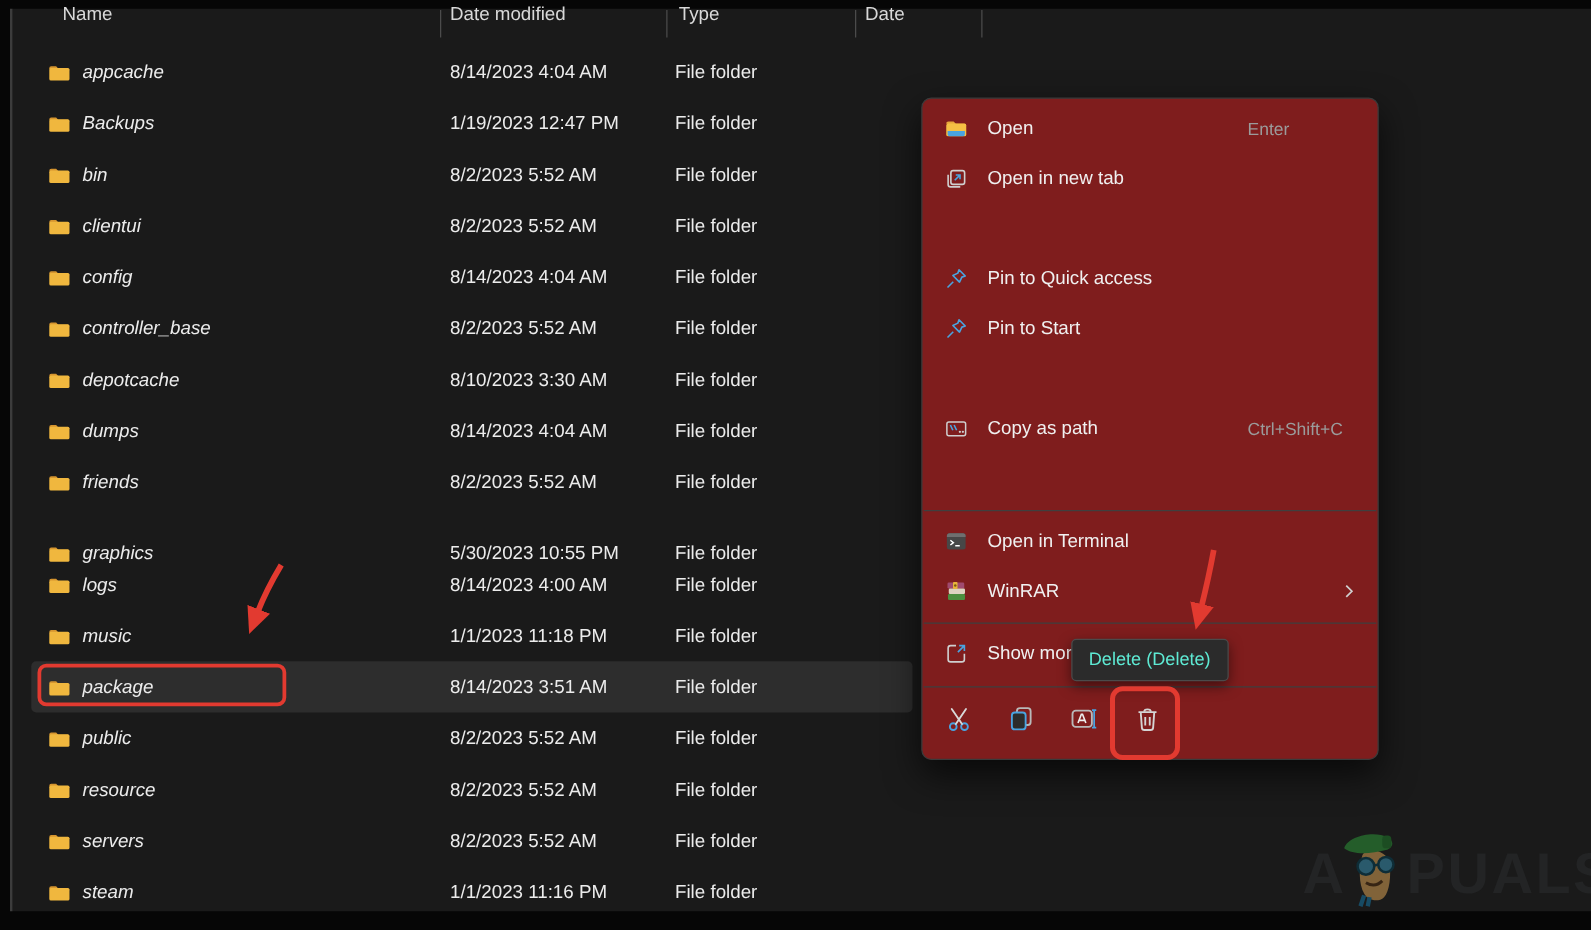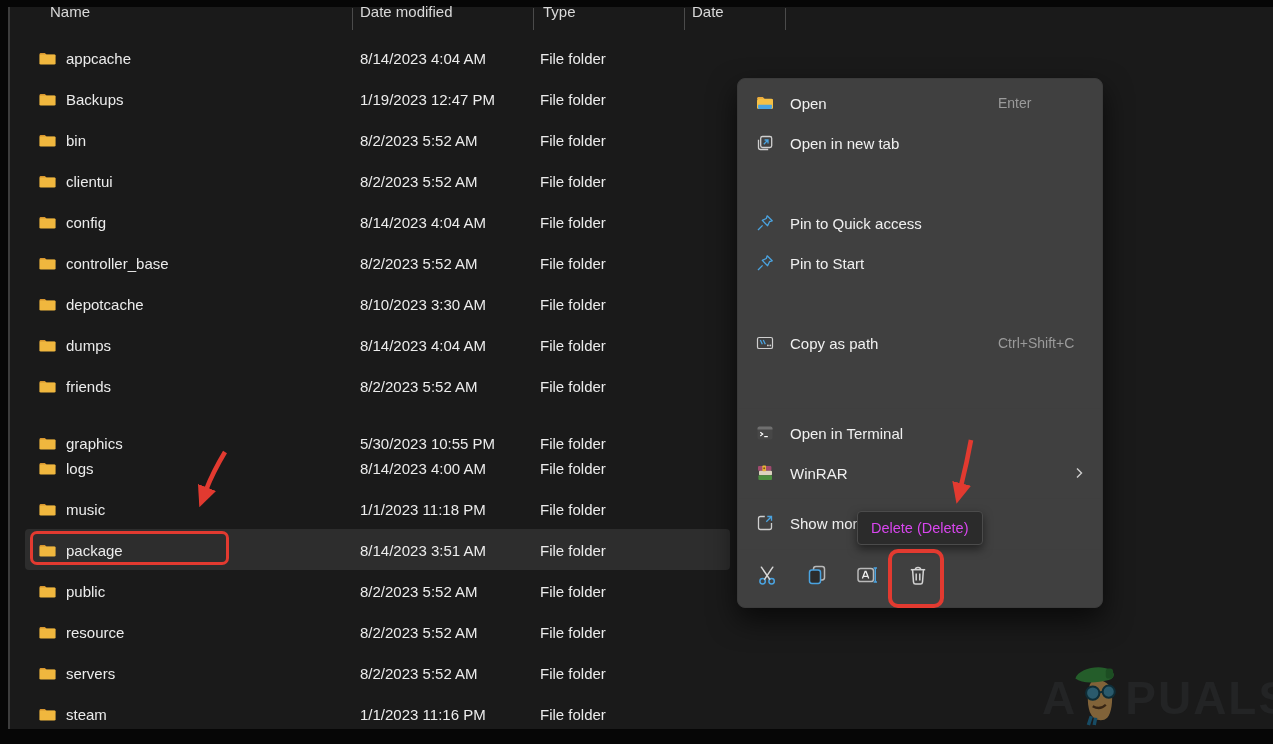--- a/index.html
+++ b/index.html
@@ -16,45 +16,45 @@
   .col { position:absolute; top:3px; font-size:15px; color:#d9d9d9; white-space:nowrap; }
   .col-name { left:50px; } .col-date { left:360px; } .col-type { left:543px; } .col-size { left:692px; }
   .colsep { position:absolute; top:8px; width:1px; height:22px; background:#4b4b4b; }
 
   
   .row { position:absolute; left:25px; width:705px; height:41px; font-size:15px; }
   .row.selected { background:#2d2d2d; border-radius:4px; }
   .row > span { position:absolute; top:50%; transform:translateY(-50%); white-space:nowrap; color:#ececec; }
   .fi { left:13px; width:19px; height:16px; }
   .fi svg { display:block; width:19px; height:16px; }
-  .fn { left:41px; }
+  .fn { left:41px;font-style:italic; }
   .fd { left:335px; }
   .ft { left:515px; }
 
   
   .menu { position:absolute; left:737px; top:78px; width:366px; height:530px;
-    background:#404040; border:1px solid #3b3b3b; border-radius:8px;
+    background:#7f1d1d; border:1px solid #3b3b3b; border-radius:8px;
     box-shadow:0 12px 28px rgba(0,0,0,.65); z-index:30; }
   .mi { position:absolute; left:5px; width:356px; height:40px; border-radius:4px; }
   .mico { position:absolute; left:12px; top:10px; width:20px; height:20px; }
   .mico svg { display:block; width:20px; height:20px; }
   .mlabel { position:absolute; left:47px; top:50%; transform:translateY(-50%); font-size:15px; color:#f0f0f0; white-space:nowrap; }
   .mshort { position:absolute; left:255px; top:50%; transform:translateY(-50%); font-size:14px; color:#9b9b9b; white-space:nowrap; }
   .mchev { position:absolute; left:328px; top:12px; width:16px; height:16px; }
   .msep { position:absolute; left:1px; width:362px; height:1px; background:#3f3f3f; }
 
   
   .tbtn { position:absolute; top:476px; width:40px; height:40px; border-radius:5px; }
   .tbtn svg { display:block; width:24px; height:24px; margin:8px auto; }
   .tb-cut { left:10px; } .tb-copy { left:59px; } .tb-rename { left:109px; } .tb-delete { left:160px; }
 
   
   .tooltip { position:absolute; left:857px; top:511px; z-index:40;
     background:#2b2b2b; border:1px solid #4b4b4b; border-radius:4px;
-    padding:8px 13px; font-size:14.5px; color:#d946ef; white-space:nowrap;
+    padding:8px 13px; font-size:14.5px; color:#5eead4; white-space:nowrap;
     box-shadow:0 4px 10px rgba(0,0,0,.5); }
 
   
   .rect-package { position:absolute; left:30px; top:531px; width:199px; height:34px;
     border:3px solid #e23a30; border-radius:7px; z-index:50; }
   .rect-delete { position:absolute; left:888px; top:549px; width:56px; height:59px;
     border:4px solid #e23a30; border-radius:10px; z-index:50; }
   .arrows { position:absolute; left:0; top:0; z-index:60; pointer-events:none; }
 
   

